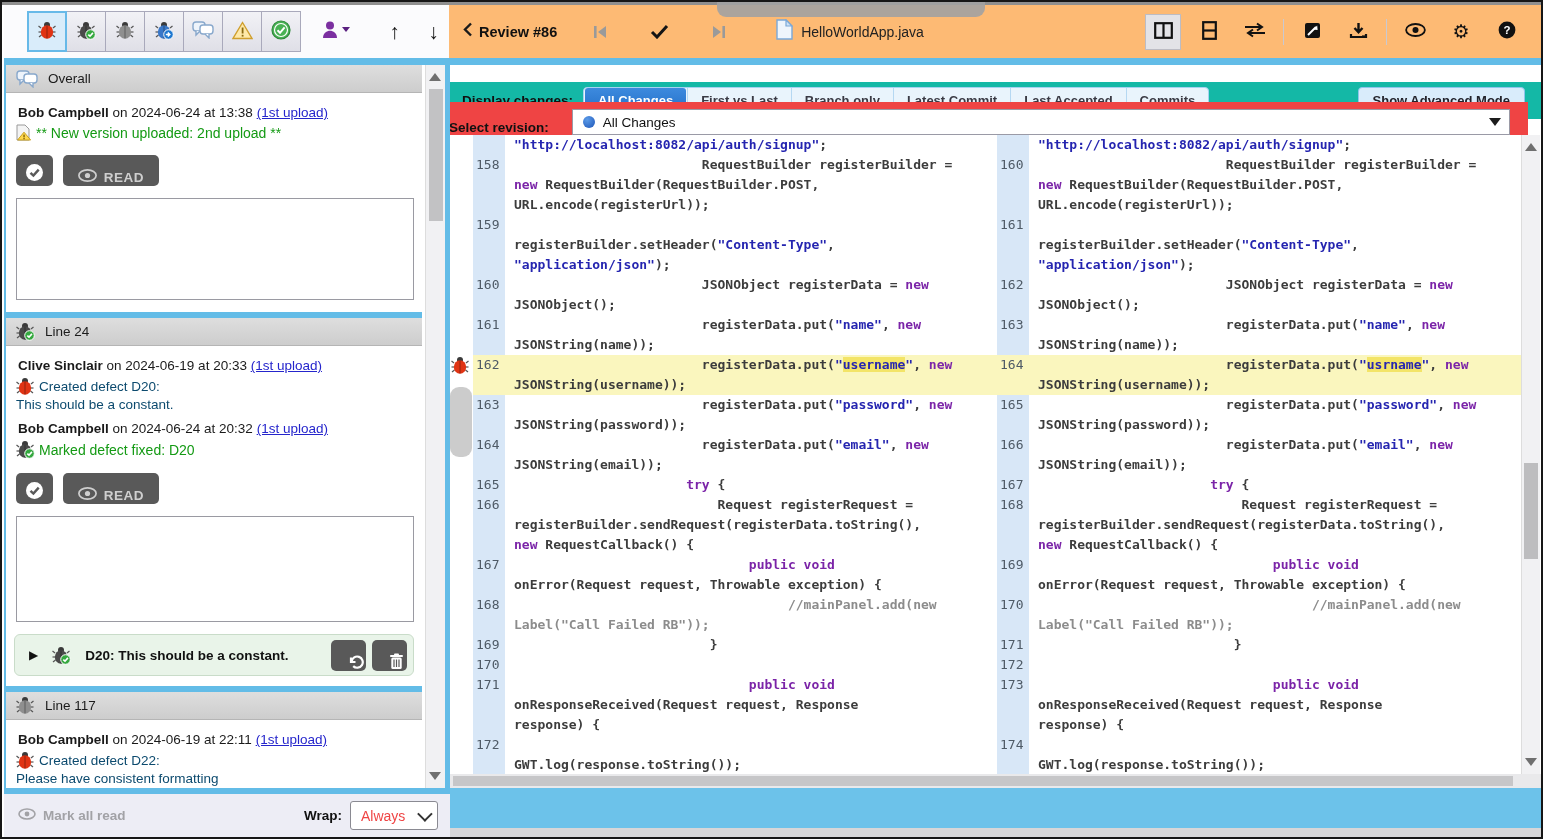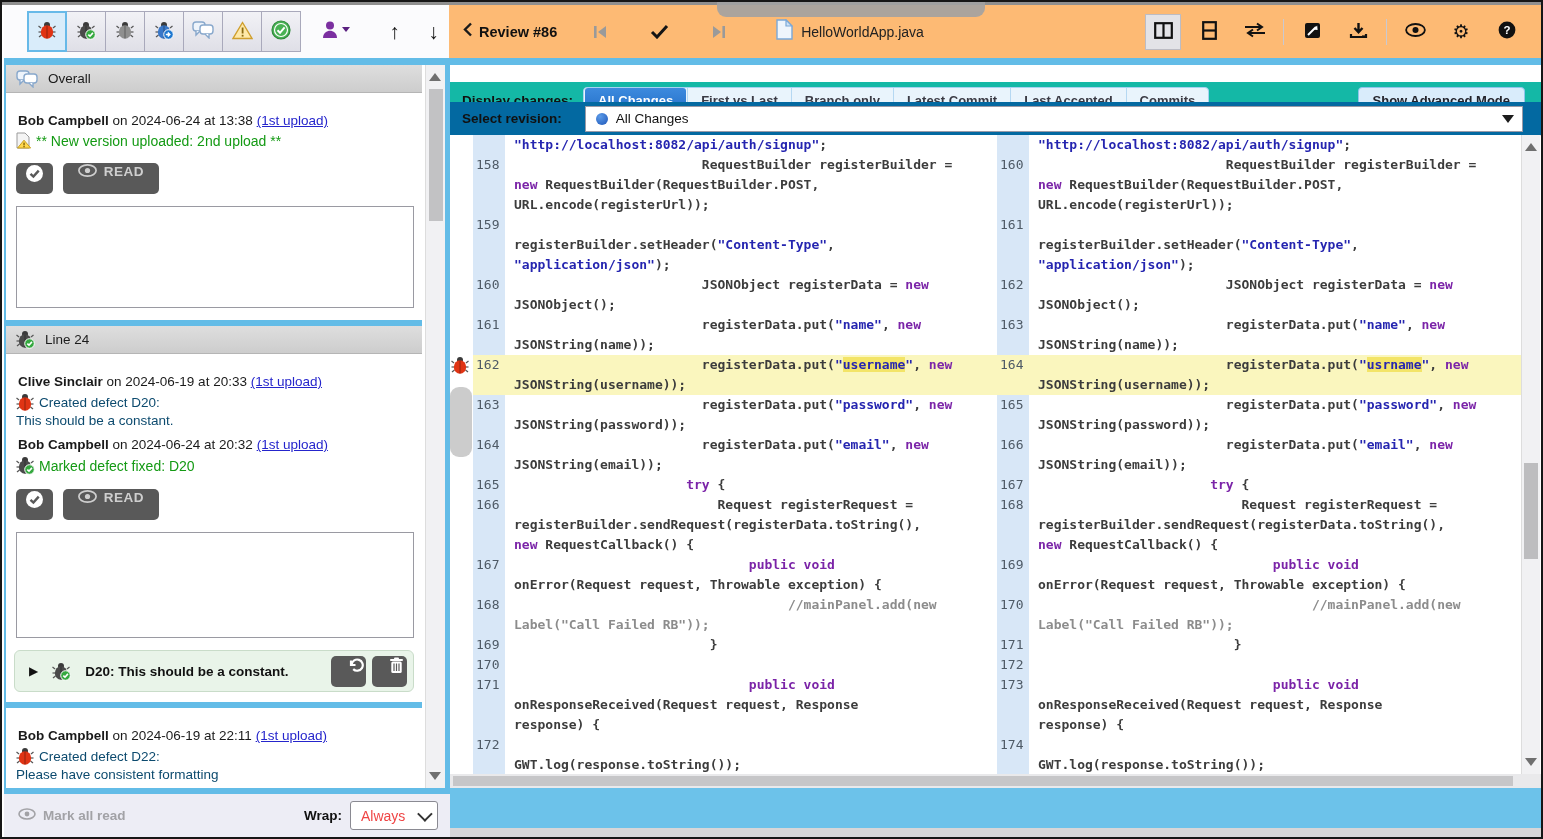--- a/index.html
+++ b/index.html
@@ -31,21 +31,21 @@
   .hd-div{width:1px;height:26px;background:#c9c9d1;}
   
   #filters-row{left:447px;top:80px;width:1092px;height:37px;background:#14b8a6;display:flex;align-items:center;}
   #filters-label{font-size:13.5px;font-weight:bold;color:#111;margin-left:13px;}
   #tabs{display:flex;align-items:center;margin-left:10px;border:1px solid #a6d2f0;background:#e9f4fc;border-radius:4px;height:27px;box-sizing:border-box;}
   .tab{padding:0 13px;font-size:13px;font-weight:bold;color:#3a3a44;line-height:25px;cursor:pointer;border-left:1px solid #b5d8f2;}
   .tab:first-child{border-left:none;}
   .tab.sel{background:linear-gradient(#3d8ade,#2470c8);color:#fff;border-radius:3px;border-left:none;margin:0 1px;line-height:25px;}
   #advanced-btn{margin-left:auto;margin-right:16px;height:27px;padding:0 14px;background:#d9ecfb;border:1px solid #8ec5eb;border-radius:4px;font-size:13px;font-weight:bold;color:#23232b;cursor:pointer;}
   
-  #revision-row{left:447px;top:100px;width:1092px;height:33px;background:#0369a1;display:flex;align-items:center;border-bottom:1px solid #e2e2ea;}
+  #revision-row{left:434px;top:100px;width:1092px;height:33px;background:#ef4444;display:flex;align-items:flex-end;border-bottom:1px solid #e2e2ea;}
   #revision-label{font-size:13.5px;font-weight:bold;color:#111;margin-left:13px;}
   #revision-select{margin-left:23px;flex:1;margin-right:18px;height:24px;background:#fff;border:1px solid #9a9aa6;display:flex;align-items:center;cursor:pointer;}
   #rev-dot{width:12px;height:12px;border-radius:50%;background:radial-gradient(circle at 35% 30%,#5b9be8,#1d55b8);margin-left:10px;}
   #rev-value{font-size:13.5px;color:#111;margin-left:8px;}
   #rev-caret{margin-left:auto;margin-right:8px;width:0;height:0;border-left:6px solid transparent;border-right:6px solid transparent;border-top:8px solid #1c1c1c;}
   
   #diff{left:447px;top:133px;width:1072px;height:639px;background:#fff;overflow:hidden;display:flex;}
   #bug-margin{width:24px;position:relative;background:#fff;flex:none;}
   #margin-bug{position:absolute;left:2px;top:221px;cursor:pointer;}
   #margin-handle{position:absolute;left:1px;top:252px;width:22px;height:70px;background:rgba(120,120,120,.38);border-radius:9px;}
@@ -69,31 +69,31 @@
   #blue-footer{left:447px;top:786px;width:1092px;height:40px;background:#6cc2ea;}
   #gray-strip{left:447px;top:826px;width:1092px;height:11px;background:#d6d6d8;}
   
   #blue-left-line{left:2px;top:63px;width:5px;height:723px;background:#63bce7;}
   #blue-right-line{left:443px;top:63px;width:5px;height:723px;background:#63bce7;}
   #sidebar{left:4px;top:63px;width:416px;height:723px;background:#fff;overflow:hidden;}
   .sec-divider{height:6px;background:#63bce7;}
   .sec-head{height:27px;background:linear-gradient(#dedede,#cdcdcd);border-bottom:1px solid #b5b5b5;display:flex;align-items:center;}
   .sec-head .ttl{font-size:13.5px;color:#1c1c1c;margin-left:10px;}
   .sec-head .ic{margin-left:10px;display:flex;}
-  .sec-body{padding:12px 10px 2px 10px;}
+  .sec-body{padding:4px 10px 2px 10px;}
   .meta{font-size:13.5px;color:#1a1a1a;margin:8px 0 4px 2px;}
   .meta b{font-weight:bold;}
   .meta a{color:#2525cc;text-decoration:underline;cursor:pointer;}
   .green-line{display:flex;align-items:center;font-size:14px;color:#149a14;margin:4px 0 4px 0;}
   .green-line .ic{margin-right:4px;display:flex;}
   .red-block{color:#0c4a6e;font-size:13.5px;line-height:17px;margin:4px 0 6px 0;}
   .red-first{display:flex;align-items:center;}
   .red-first .ic{margin-right:4px;display:flex;}
   .actions{display:flex;gap:10px;padding:8px 10px 6px 10px;}
-  .btn-dark{background:#595959;border:none;border-radius:5px;height:31px;display:flex;align-items:flex-start;justify-content:center;cursor:pointer;color:#cfcfcf;}
+  .btn-dark{background:#595959;border:none;border-radius:5px;height:31px;display:flex;align-items:flex-end;justify-content:center;cursor:pointer;color:#cfcfcf;}
   .btn-check{width:37px;}
   .btn-read{width:96px;gap:7px;font-size:13.5px;font-weight:bold;letter-spacing:.5px;}
   .sec-textarea{display:block;margin:6px 10px 12px 10px;width:calc(100% - 24px);border:1px solid #9a9aa2;resize:none;background:#fff;}
   .defect-bar{margin:2px 8px 10px 8px;background:#e9f4e9;border:1px solid #c9dcc9;border-radius:6px;height:40px;display:flex;align-items:center;}
   .defect-bar .play{font-size:12px;color:#111;margin-left:14px;cursor:pointer;}
   .defect-bar .ic{margin-left:14px;display:flex;}
   .defect-bar .lbl{font-size:13.5px;font-weight:bold;color:#111;margin-left:14px;}
   .defect-bar .sp{flex:1;}
   .bar-btn{width:35px;height:31px;margin-right:6px;}
   
@@ -748,20 +748,38 @@
                   <line x1="7.5" y1="6.5" x2="7.5" y2="14"></line>
                   <line x1="10" y1="6.5" x2="10" y2="14"></line>
                 </g>
               </svg>
             </span>
           </button>
         </div>
       </div>
       <div class="sec-divider"></div>
       <div class="section">
+        <div class="sec-head">
+          <span class="ic">
+            <svg width="19" height="19" viewBox="0 0 19 19">
+    <g stroke="#555" stroke-width="1.2">
+      <line x1="3" y1="7" x2="0.5" y2="5"></line>
+                <line x1="3" y1="11" x2="0.5" y2="11"></line>
+                <line x1="3.5" y1="14" x2="1" y2="16"></line>
+      <line x1="15" y1="7" x2="17.5" y2="5"></line>
+                <line x1="15" y1="11" x2="17.5" y2="11"></line>
+                <line x1="14.5" y1="14" x2="17" y2="16"></line>
+    </g>
+    <circle cx="9" cy="4" r="3" fill="#3a3a3a"></circle>
+    <ellipse cx="9" cy="11" rx="6.2" ry="6.8" fill="#8f8f8f"></ellipse>
+    <line x1="9" y1="4.5" x2="9" y2="17.5" stroke="rgba(0,0,0,.35)" stroke-width="1"></line>
+            </svg>
+          </span>
+          <span class="ttl">Line 117</span>
+        </div>
         <div class="sec-body">
           <div class="meta"><b>Bob Campbell</b><span> on 2024-06-19 at 22:11 </span><a>(1st upload)</a></div>
           <div class="red-block">
             <div class="red-first">
               <span class="ic">
                 <svg width="19" height="19" viewBox="0 0 19 19">
     <g stroke="#555" stroke-width="1.2">
       <line x1="3" y1="7" x2="0.5" y2="5"></line>
                     <line x1="3" y1="11" x2="0.5" y2="11"></line>
                     <line x1="3.5" y1="14" x2="1" y2="16"></line>

